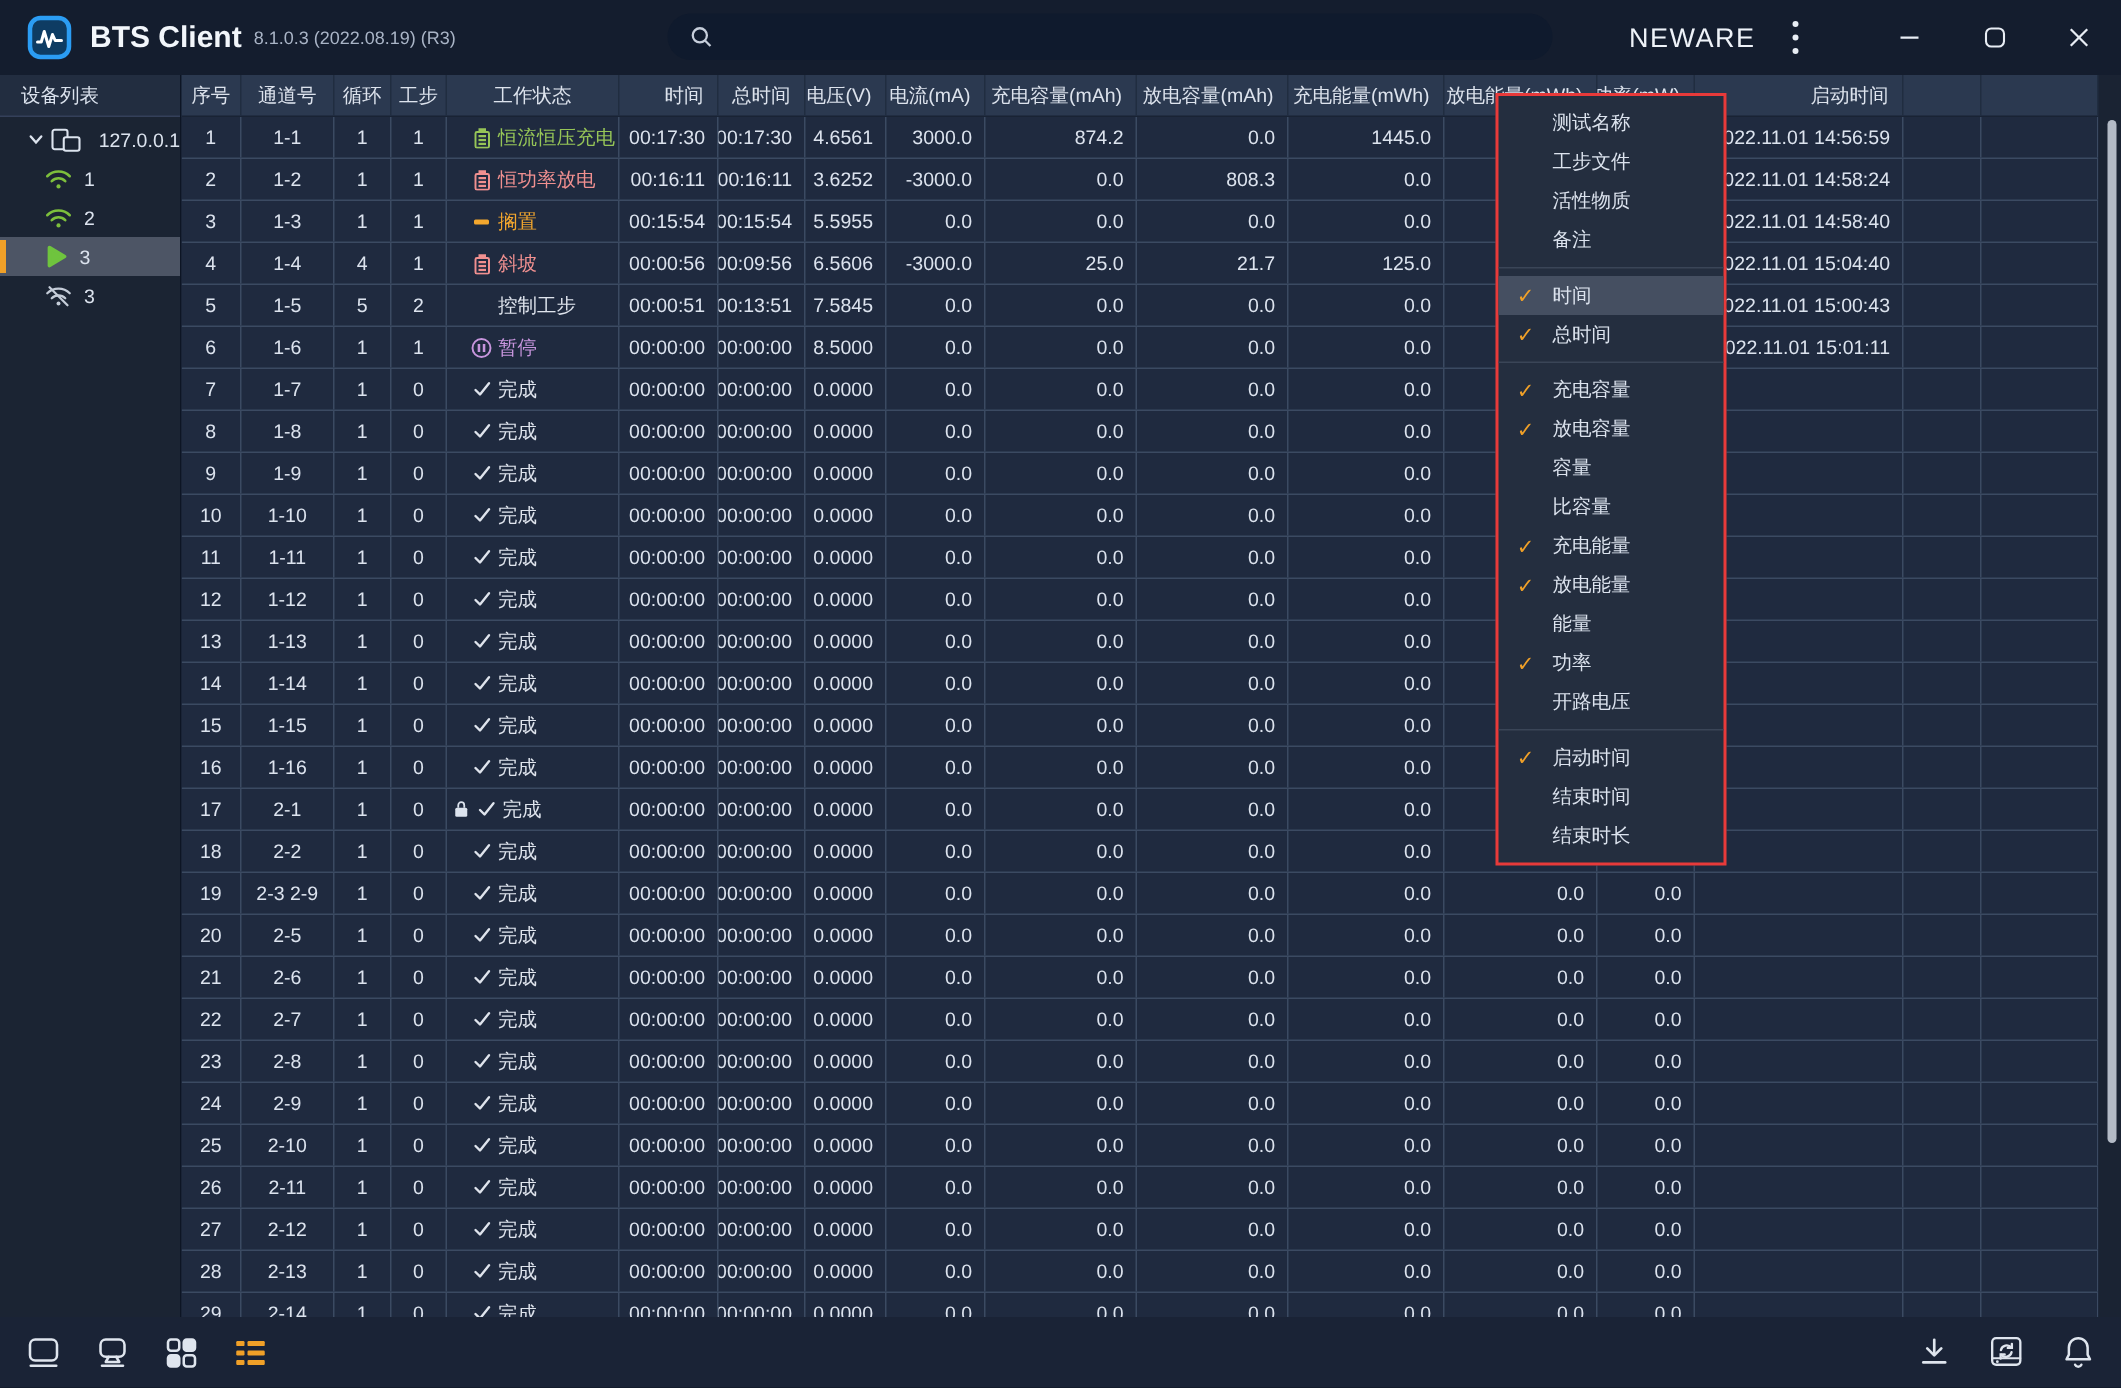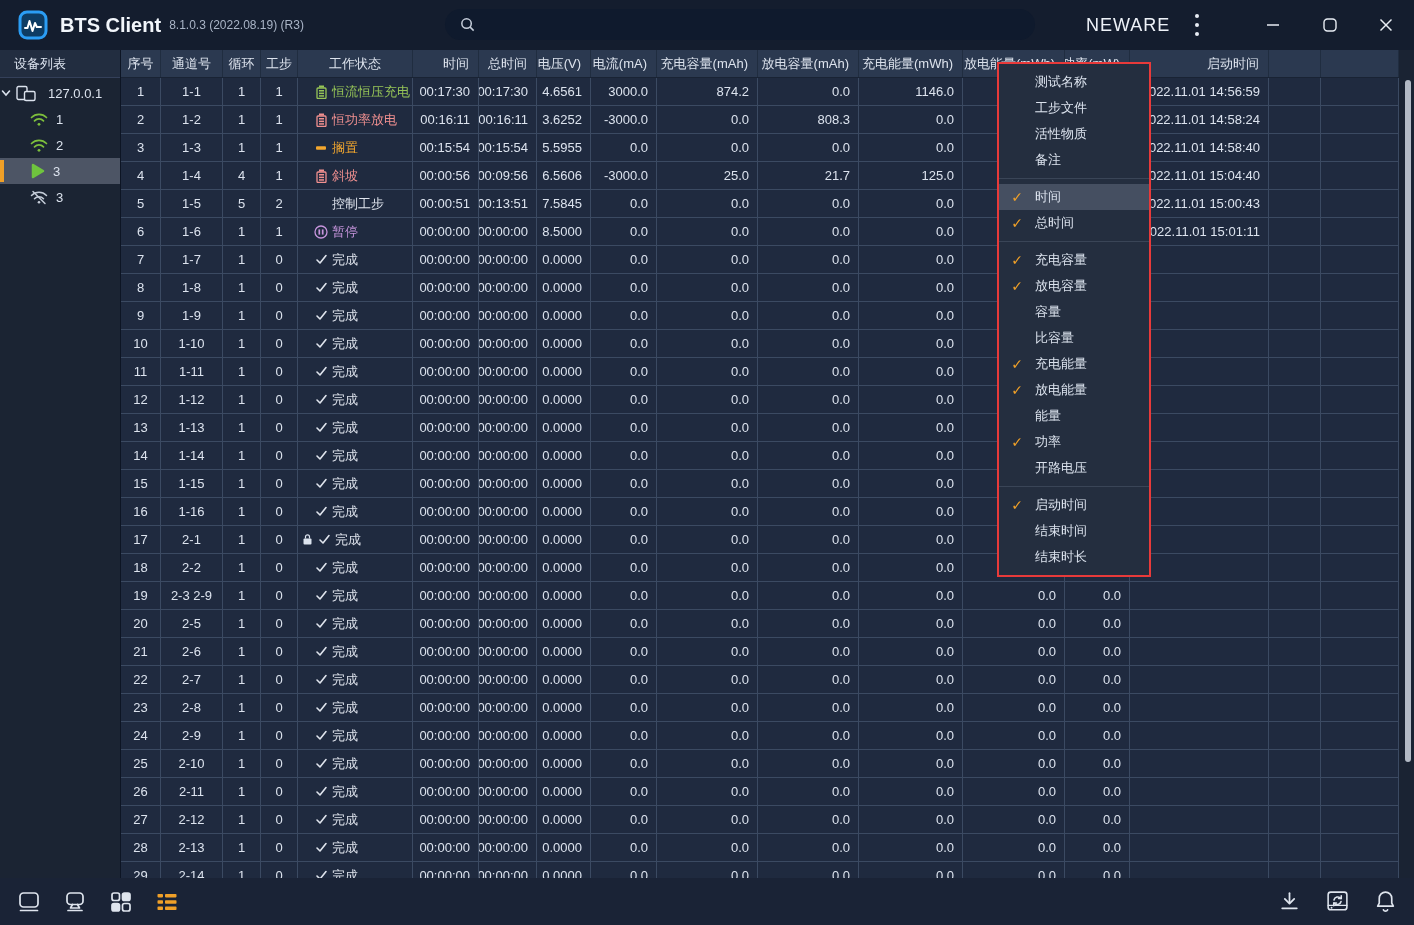--- a/index.html
+++ b/index.html
@@ -25,21 +25,21 @@
   .winbtn.min{left:1251px}.winbtn.max{left:1308px}.winbtn.close{left:1364px}
   
   .body{position:absolute;top:50px;bottom:47px;left:0;right:0;display:flex;}
   .sidebar{width:120px;flex:0 0 auto;background:#1b2433;border-right:1px solid #0d1524;
            display:flex;flex-direction:column;}
   .side-header{height:28px;line-height:28px;padding-left:14px;border-bottom:1px solid #34405a;
                background:#222d40;box-sizing:border-box;}
   .tree{padding-top:2px;}
   .trow{height:26px;display:flex;align-items:center;cursor:pointer;position:relative;}
   .trow .lbl{margin-left:8px;}
-  .trow.root{padding-left:0;gap:4px;}
+  .trow.root{padding-left:0;gap:4px;justify-content:flex-end;}
   .trow.chan{padding-left:30px;}
   .trow.sel{background:#4d5565;}
   .trow.sel::before{content:"";position:absolute;left:0;top:2px;bottom:2px;width:4px;
                     background:var(--accent-orange,#f0a028);}
   
   .main{position:relative;width:1278px;flex:0 0 auto;background:#1f2a3f;overflow:hidden;}
   .thead{height:28px;display:flex;background:#2b3950;box-sizing:border-box;
          border-bottom:1px solid #192334;}
   .th{box-sizing:border-box;border-right:1px solid #202d40;display:flex;align-items:center;
       color:#dde3ed;overflow:hidden;white-space:nowrap;cursor:pointer;}
@@ -227,21 +227,21 @@
                 </svg>
               </span>
               <span class="st-lbl">恒流恒压充电</span>
             </div>
             <div class="td al-r" style="width: 66px;">00:17:30</div>
             <div class="td al-r" style="width: 58px;">00:17:30</div>
             <div class="td al-r" style="width: 54px;">4.6561</div>
             <div class="td al-r" style="width: 66px;">3000.0</div>
             <div class="td al-r" style="width: 101px;">874.2</div>
             <div class="td al-r" style="width: 101px;">0.0</div>
-            <div class="td al-r" style="width: 104px;">1146.0</div>
+            <div class="td al-r" style="width: 104px;">1445.0</div>
             <div class="td al-r" style="width: 102px;">0.0</div>
             <div class="td al-r" style="width: 65px;">0.0</div>
             <div class="td al-r" style="width: 139px;">2022.11.01 14:56:59</div>
             <div class="td al-c" style="width: 52px;"></div>
             <div class="td al-c" style="width: 78px;"></div>
           </div>
           <div class="tr">
             <div class="td al-c" style="width: 40px;">2</div>
             <div class="td al-c" style="width: 62px;">1-2</div>
             <div class="td al-c" style="width: 38px;">1</div>

